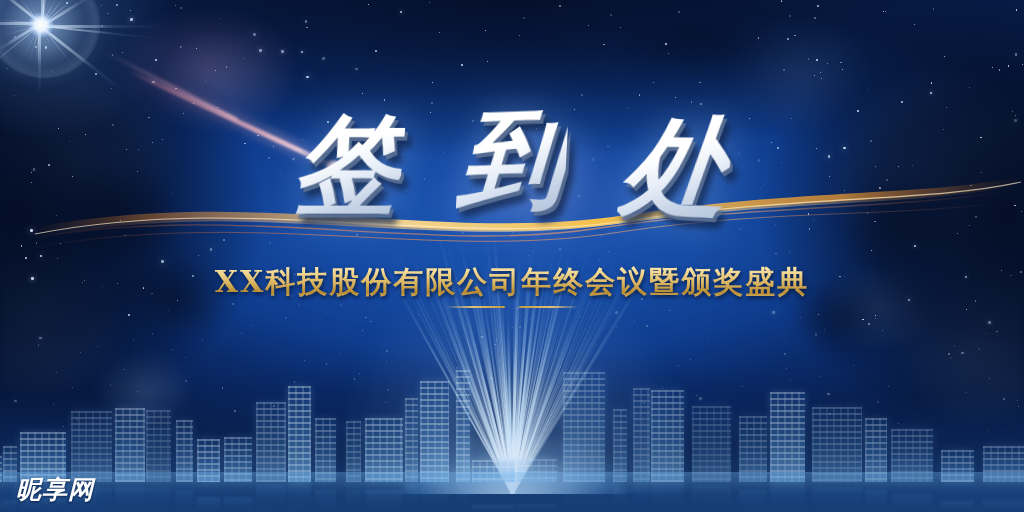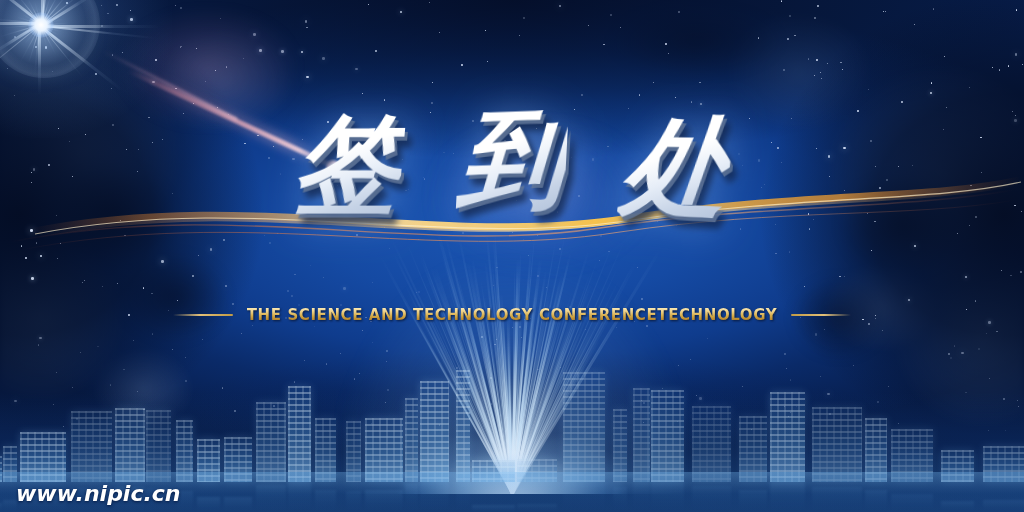--- a/index.html
+++ b/index.html
@@ -979,25 +979,25 @@
       <path d="M35,64 C252,22 442,79 632,50 C802,25 932,32 1021,12" fill="none" stroke="#fff3cf" stroke-width="1.1" opacity=".65"></path>
     </svg>
   </div>
 
   <div class="title">
     <span class="ch c1">签</span>
     <span class="ch c2">到</span>
     <span class="ch c3">处</span>
   </div>
 
+  <div class="sub-cn">XX科技股份有限公司年终会议暨颁奖盛典</div>
 
   <div class="sub-en">
     <span class="rule l"></span>
-    <span class="txt">THE SCIENCE AND TECHNOLOGY CONFERENCETECHNOLOGY</span>
     <span class="rule r"></span>
   </div>
 
   <div class="wm">
-    <span class="url">www.nipic.cn</span>
+    <span class="logo">昵享网</span>
   </div>
 
 
 </div>
 
 </body></html>

